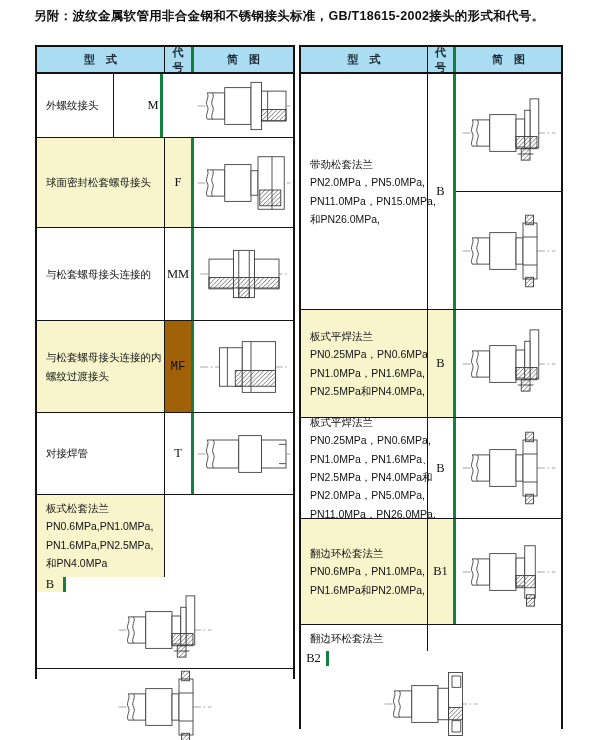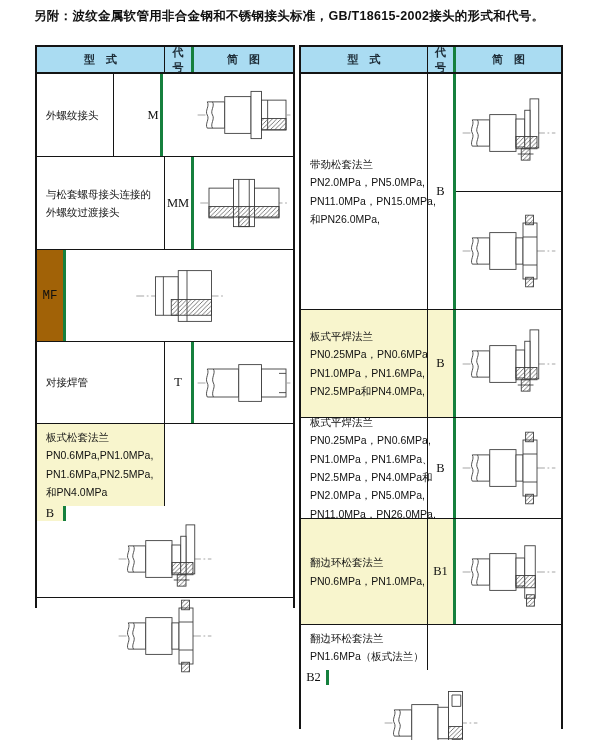--- a/index.html
+++ b/index.html
@@ -8,21 +8,21 @@
   #page-title{position:absolute;left:34px;top:8px;width:550px;font-size:12.5px;
         font-weight:700;letter-spacing:.3px;color:#101010;}
   .tbl{position:absolute;top:45px;border:2px solid #141414;background:#fff;
        display:flex;flex-direction:column;box-sizing:border-box;}
   #tbl-left{left:35px;width:260px;}
   #tbl-right{left:299px;width:264px;}
   .row{display:flex;box-sizing:border-box;border-bottom:1px solid #141414;}
   .row:last-child{border-bottom:none;flex-direction:column;}
   .row.header{height:27px;border-bottom:2px solid #141414;}
   
-  #tbl-left .r0{height:83px;gap:32px;} #tbl-left .r1{height:90px;} #tbl-left .r2{height:93px;}
+  #tbl-left .r0{height:64px;gap:32px;} #tbl-left .r1{height:90px;} #tbl-left .r2{height:93px;}
   #tbl-left .r3{height:92px;} #tbl-left .r4{height:82px;} #tbl-left .r5{height:182px;}
   #tbl-right .r0{height:236px;} #tbl-right .r1{height:108px;} #tbl-right .r2{height:101px;}
   #tbl-right .r3{height:106px;} #tbl-right .r4{height:102px;}
   
   .c{box-sizing:border-box;}
   .c-type{border-right:1px solid #141414;padding:4px 6px 4px 9px;display:flex;
           flex-direction:column;justify-content:center;font-size:10.5px;line-height:1.75;}
   .c-code{border-right:3px solid #15803d;display:flex;align-items:center;justify-content:center;
           font-family:"Liberation Serif","DejaVu Serif",serif;font-size:12.5px;}
   .c-diagram{flex:1;display:flex;flex-direction:column;background:#fff;}
@@ -150,35 +150,51 @@
         </div>
         <div class="c c-code">M</div>
         <div class="c c-diagram">
           <div class="sub">
             <svg viewBox="0 0 112 84" class="diagram">
               <use href="#sym-male-thread" xlink:href="#sym-male-thread"></use>
             </svg>
           </div>
         </div>
       </div>
+      <div class="row r1">
+        <div class="c c-type" style="background: rgb(248, 245, 205);">
+          <div class="label-line">球面密封松套螺母接头</div>
+        </div>
+        <div class="c c-code" style="background: rgb(248, 245, 205);">F</div>
+        <div class="c c-diagram">
+          <div class="sub">
+            <svg viewBox="0 0 112 84" class="diagram">
+              <use href="#sym-swivel-nut" xlink:href="#sym-swivel-nut"></use>
+            </svg>
+          </div>
+        </div>
+      </div>
       <div class="row r2">
         <div class="c c-type">
           <div class="label-line">与松套螺母接头连接的</div>
-          <div class="label-line">外螺纹过渡接头</div>
         </div>
         <div class="c c-code">MM</div>
         <div class="c c-diagram">
           <div class="sub">
             <svg viewBox="0 0 112 84" class="diagram">
               <use href="#sym-nipple" xlink:href="#sym-nipple"></use>
             </svg>
           </div>
         </div>
       </div>
       <div class="row r3">
+        <div class="c c-type" style="background: rgb(248, 245, 205);">
+          <div class="label-line">与松套螺母接头连接的内</div>
+          <div class="label-line">螺纹过渡接头</div>
+        </div>
         <div class="c c-code" style="background: #a16207; font-family: Liberation Mono, monospace;">MF</div>
         <div class="c c-diagram">
           <div class="sub">
             <svg viewBox="0 0 112 84" class="diagram">
               <use href="#sym-socket" xlink:href="#sym-socket"></use>
             </svg>
           </div>
         </div>
       </div>
       <div class="row r4">
@@ -274,34 +290,34 @@
             <svg viewBox="0 0 112 84" class="diagram">
               <use href="#sym-flange-full" xlink:href="#sym-flange-full"></use>
             </svg>
           </div>
         </div>
       </div>
       <div class="row r3">
         <div class="c c-type" style="background: rgb(248, 245, 205);">
           <div class="label-line">翻边环松套法兰</div>
           <div class="label-line">PN0.6MPa，PN1.0MPa,</div>
+          <div class="label-line">PN1.6MPa和PN2.0MPa,</div>
         </div>
         <div class="c c-code" style="background: rgb(248, 245, 205);">B1</div>
         <div class="c c-diagram">
           <div class="sub">
             <svg viewBox="0 0 112 84" class="diagram">
               <use href="#sym-flange-b1" xlink:href="#sym-flange-b1"></use>
             </svg>
           </div>
         </div>
       </div>
       <div class="row r4">
         <div class="c c-type">
           <div class="label-line">翻边环松套法兰</div>
-          <div class="label-line">PN1.6MPa（板式法兰）</div>
         </div>
         <div class="c c-code">B2</div>
         <div class="c c-diagram">
           <div class="sub">
             <svg viewBox="0 0 112 84" class="diagram">
               <use href="#sym-flange-b2" xlink:href="#sym-flange-b2"></use>
             </svg>
           </div>
         </div>
       </div>

